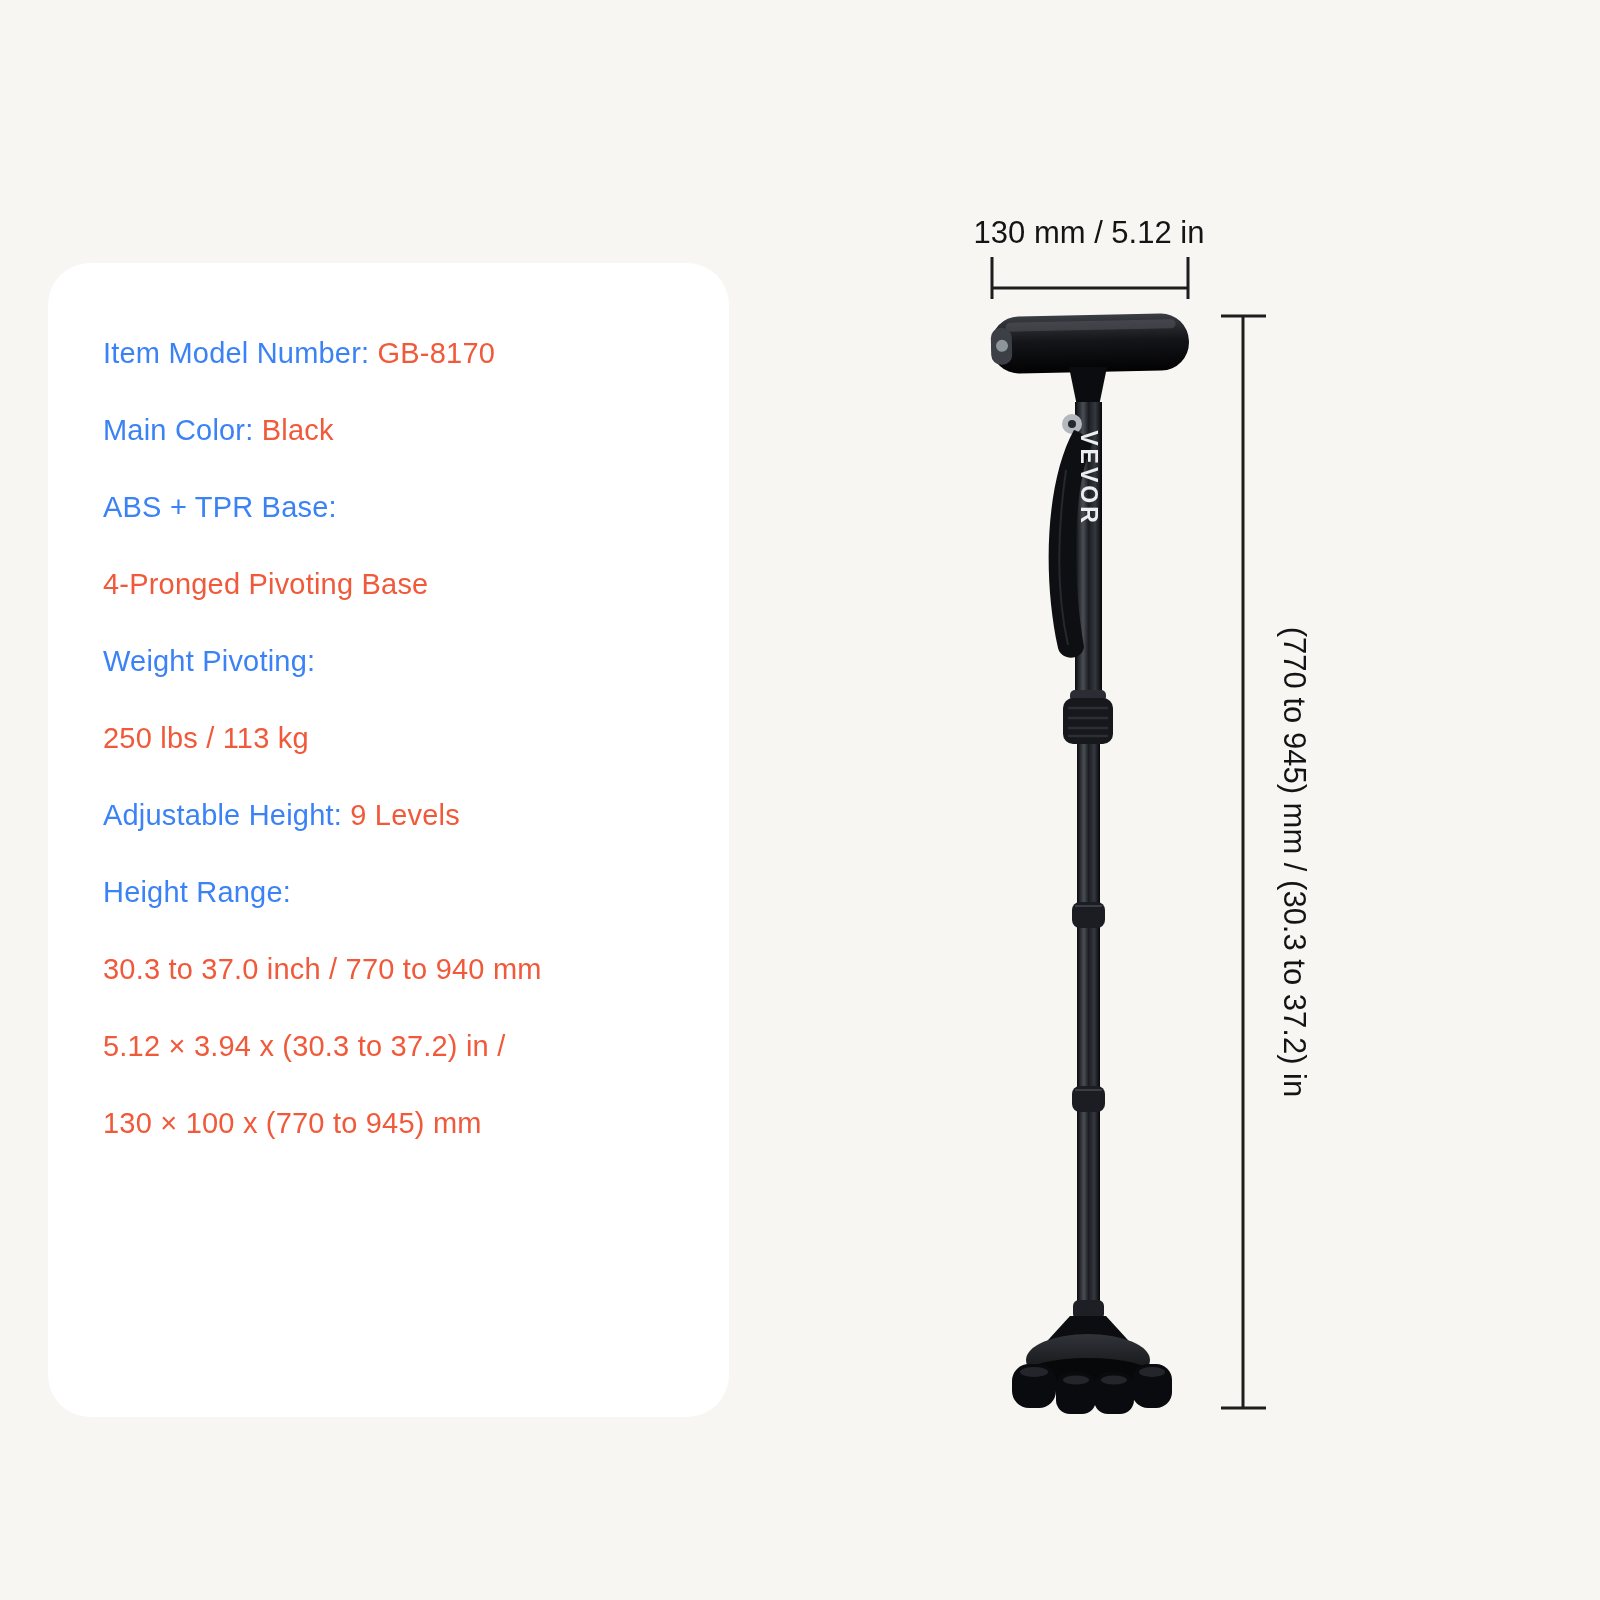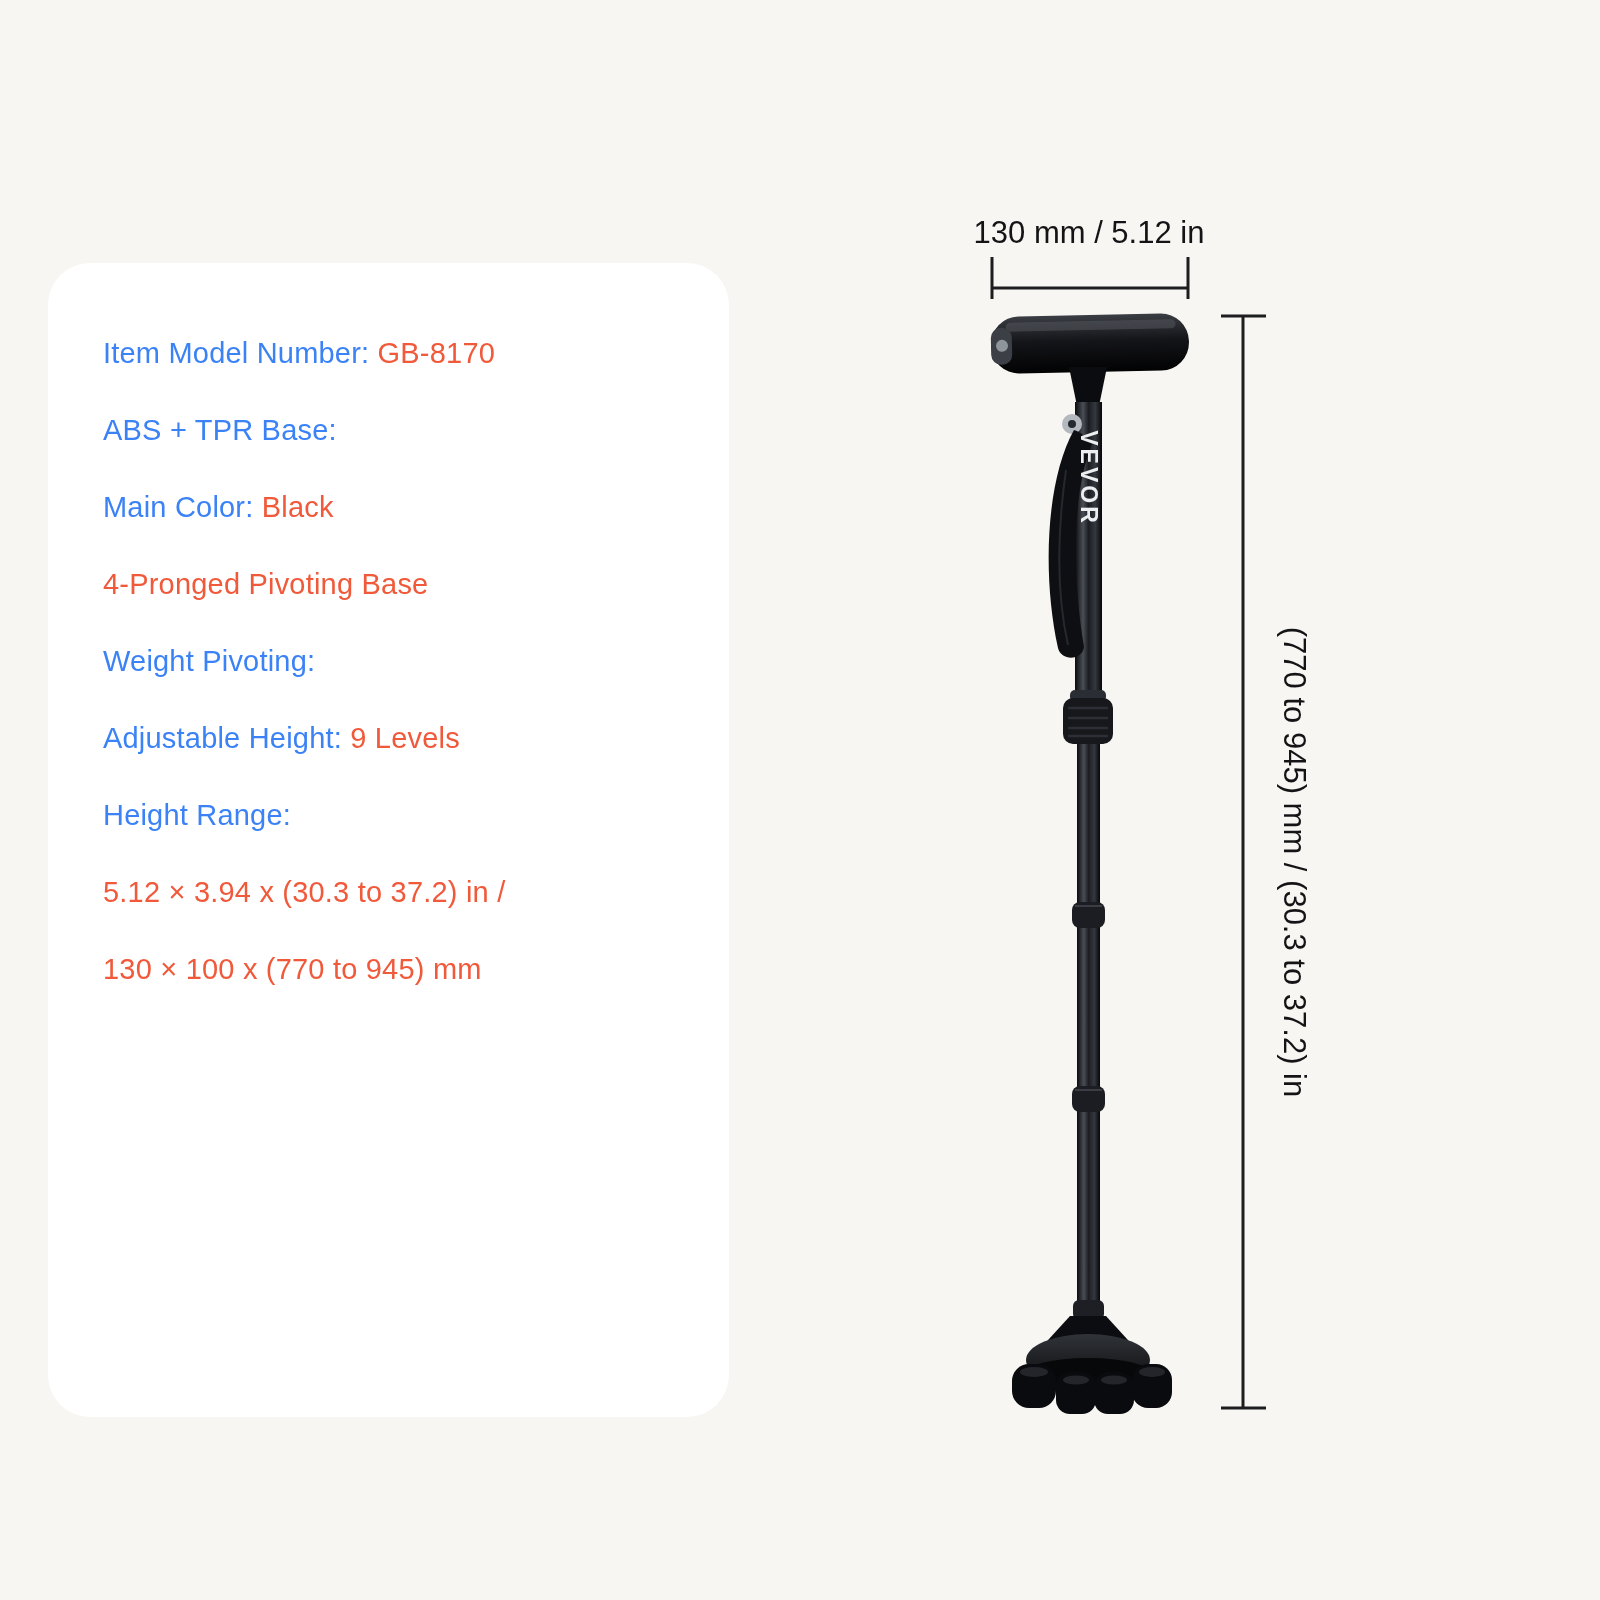--- a/index.html
+++ b/index.html
@@ -13,26 +13,28 @@
   .dim-label{font-size:31px;fill:#141416;}
   .brand-text{font-size:23px;font-weight:bold;letter-spacing:3px;fill:#eceef0;}
 </style>
 </head>
 <body>
 
 <div class="canvas">
 
   <section class="spec-card">
       <p class="spec-line"><span class="dark">Item Model Number: </span><span class="accent">GB-8170</span></p>
+      <p class="spec-line"><span class="dark">Main Color: </span><span class="accent">Black</span></p>
       <p class="spec-line"><span class="dark">ABS + TPR Base:</span></p>
-      <p class="spec-line"><span class="dark">Main Color: </span><span class="accent">Black</span></p>
       <p class="spec-line"><span class="accent">4-Pronged Pivoting Base</span></p>
       <p class="spec-line"><span class="dark">Weight Pivoting:</span></p>
+      <p class="spec-line"><span class="accent">250 lbs / 113 kg</span></p>
       <p class="spec-line"><span class="dark">Adjustable Height: </span><span class="accent">9 Levels</span></p>
       <p class="spec-line"><span class="dark">Height Range:</span></p>
+      <p class="spec-line"><span class="accent">30.3 to 37.0 inch / 770 to 940 mm</span></p>
       <p class="spec-line"><span class="accent">5.12 × 3.94 x (30.3 to 37.2) in /</span></p>
       <p class="spec-line"><span class="accent">130 × 100 x (770 to 945) mm</span></p>
     </section>
 
   <svg class="figure-svg" viewBox="0 0 1600 1600">
     <defs>
       <linearGradient id="shaftGrad" x1="0" y1="0" x2="1" y2="0">
         <stop offset="0" stop-color="#0a0b0d"></stop>
         <stop offset="0.3" stop-color="#4a4e55"></stop>
         <stop offset="0.5" stop-color="#1b1d22"></stop>

